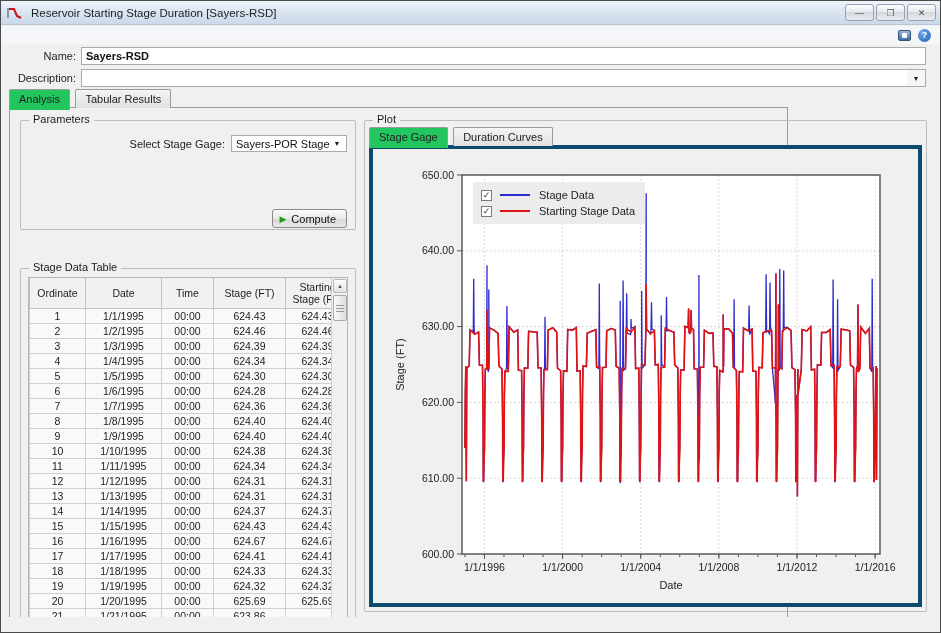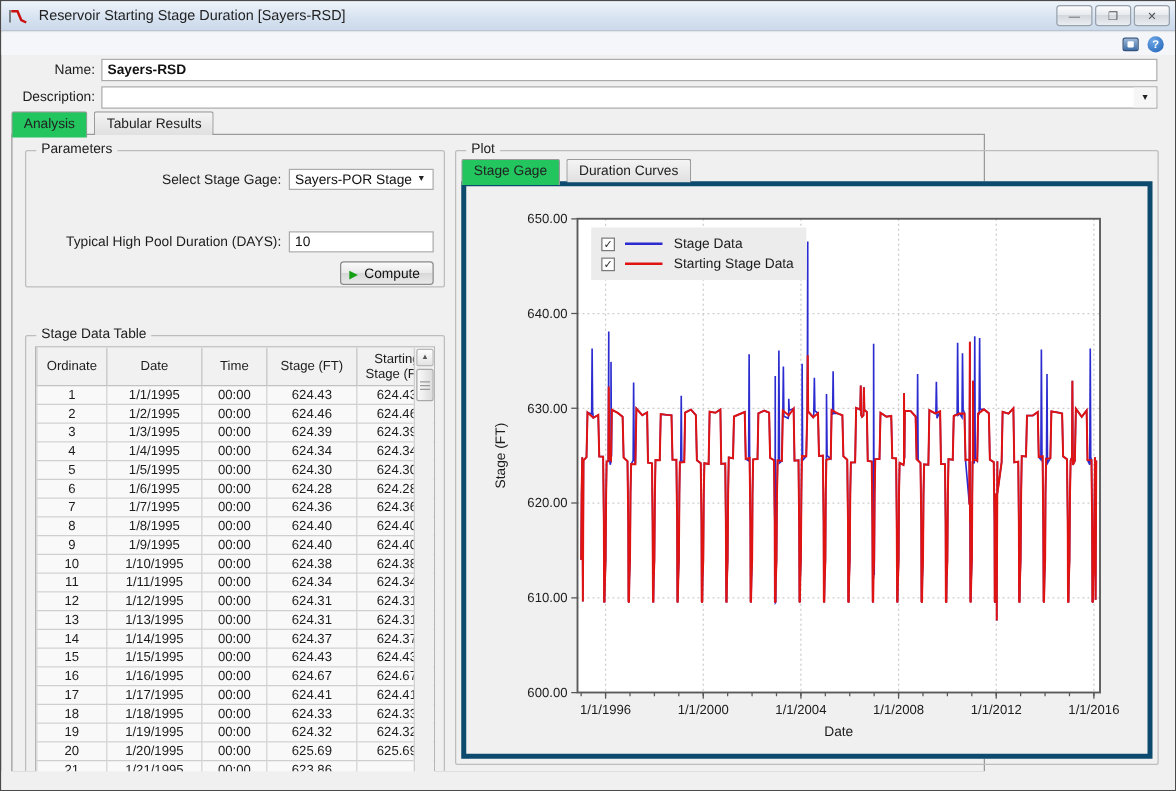--- a/index.html
+++ b/index.html
@@ -152,24 +152,20 @@
   <div class="main-panel">
 
     <div class="group grp-params">
       <span class="glabel">Parameters</span>
       <div class="prow prow1">
         <span class="plabel">Select Stage Gage:</span>
         <span class="sel-combo">
           <input class="txt" readonly="" value="Sayers-POR Stage" style="">
           <span class="combo-arrow">▼</span>
         </span>
-      </div>
-      <div class="prow prow3">
-        <span class="plabel">Typical High Pool Duration (DAYS):</span>
-        <input class="txt" readonly="" value="10" style="">
       </div>
       <div class="compute-btn">
         <span class="play">▶</span>
         <span>Compute</span>
       </div>
     </div>
 
     <div class="group grp-table">
       <span class="glabel">Stage Data Table</span>
       <div class="tblwrap">

